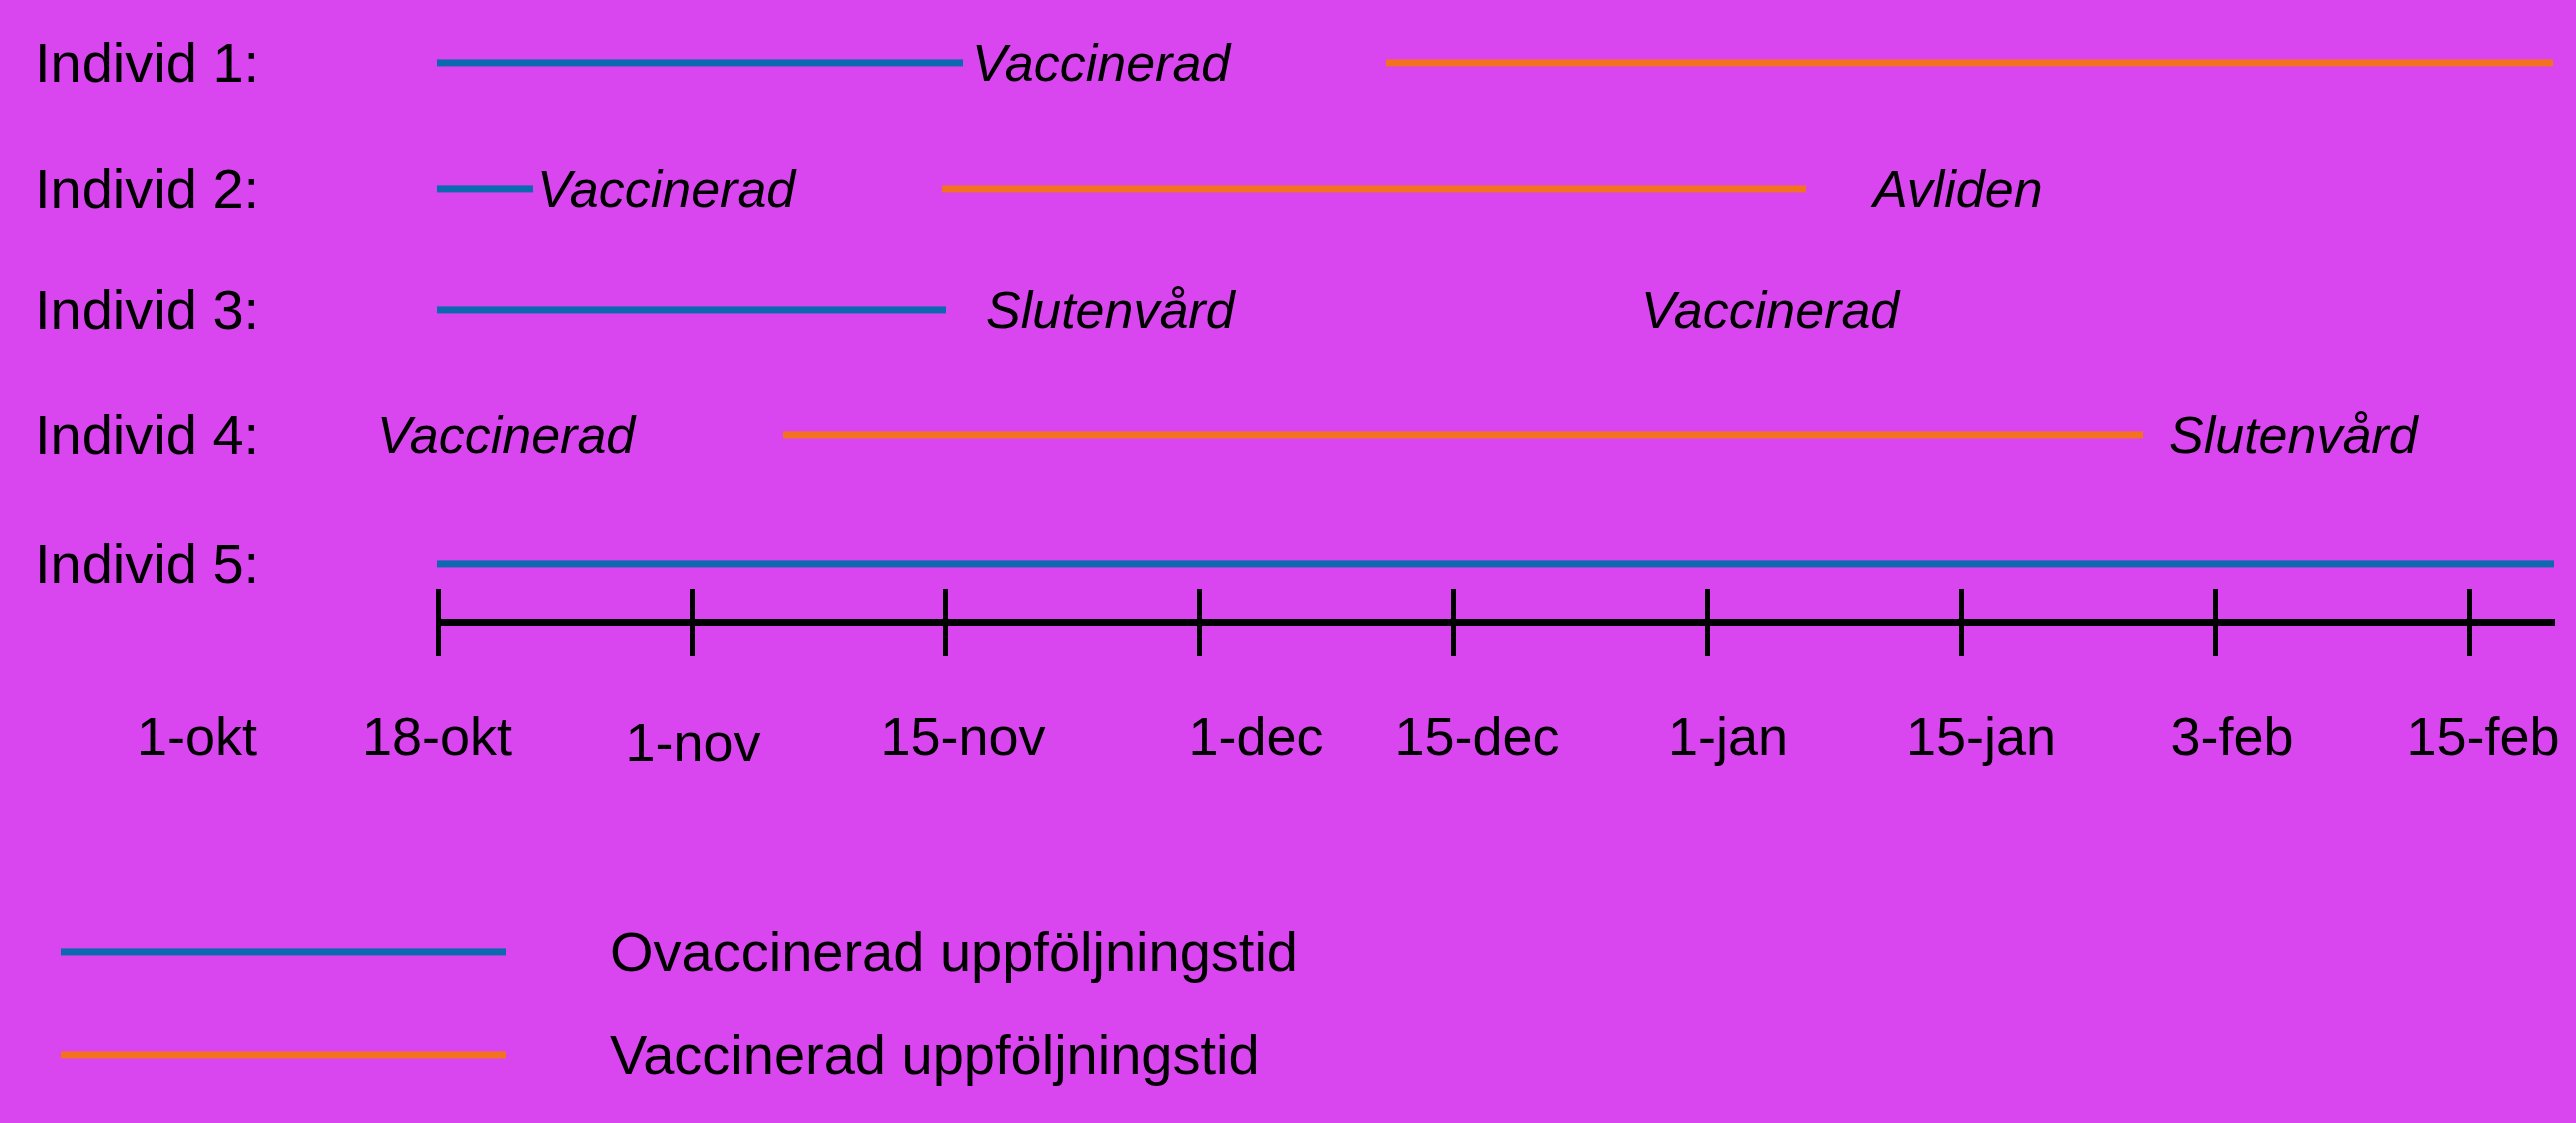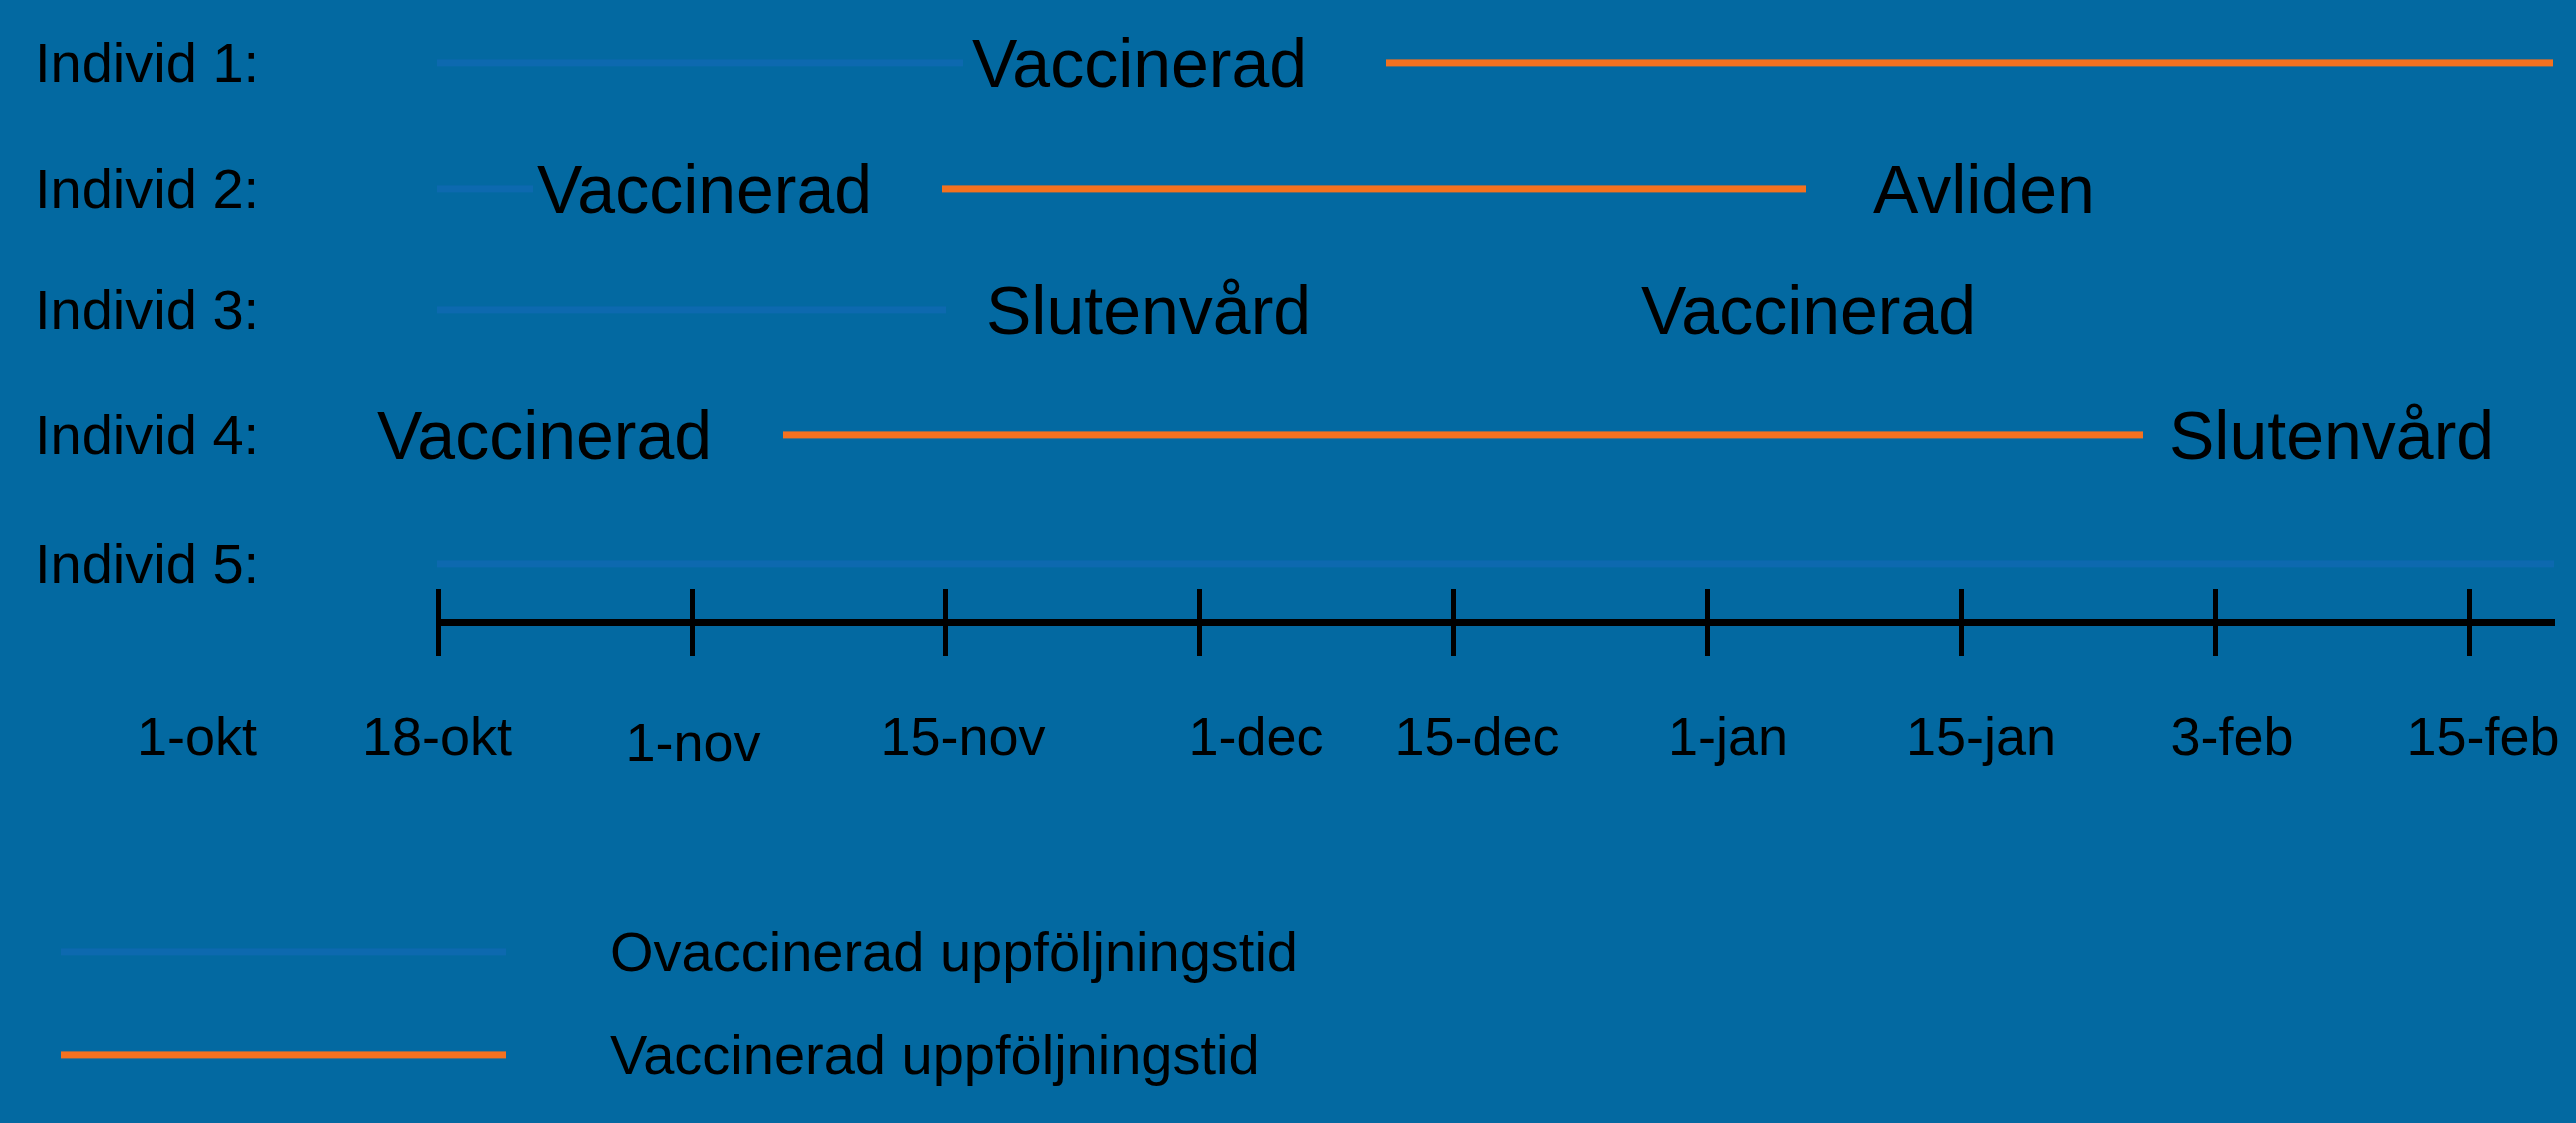--- a/index.html
+++ b/index.html
@@ -2,42 +2,43 @@
 <html style="font-size:8.3px"><head>
 <meta charset="utf-8">
 <style>
   html,body{margin:0;padding:0;background:#ffffff;}
   body{font-family:"Liberation Sans", sans-serif;color:#000000;}
 
   #stage{
     position:relative;
     width:2576px;
     height:1124px;
-    background:#0369a1;
+    background:#d946ef;
     overflow:hidden;
   }
 
   
   .row-label{
     position:absolute;
     font-size:56px;
     line-height:1;
     white-space:nowrap;
     color:#000;
     transform:translateY(-50%);
   }
 
   
   .event-label{
     position:absolute;
-    font-size:68px;
+    font-size:52px;
     line-height:1;
     white-space:nowrap;
     color:#000;
     transform:translateY(-50%);
+    font-style:italic;
   }
 
   
   .seg{
     position:absolute;
     height:7.2px;
     transform:translateY(-50%);
     border-radius:0;
   }
   .seg.unvax{background:#0D69AF;}

